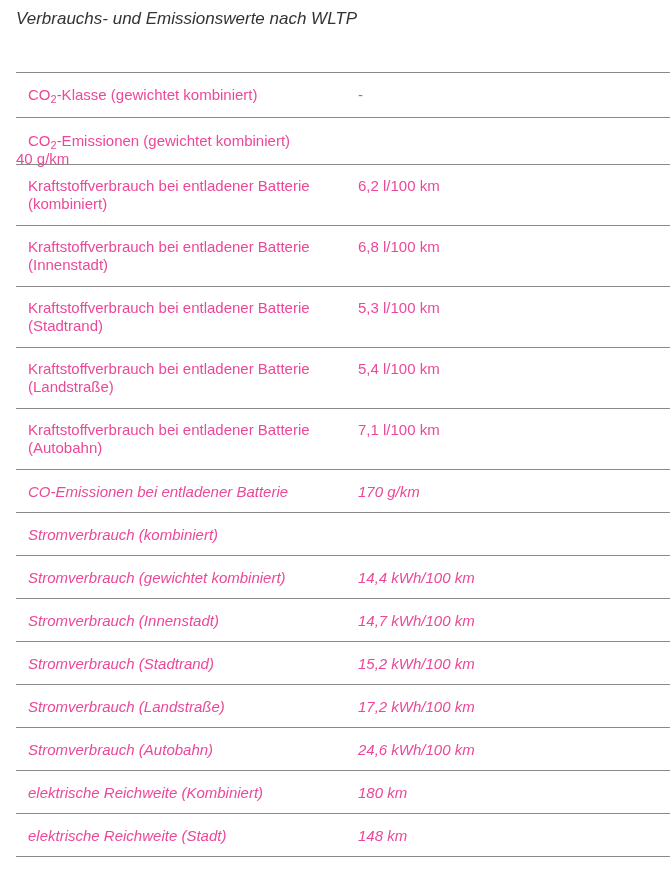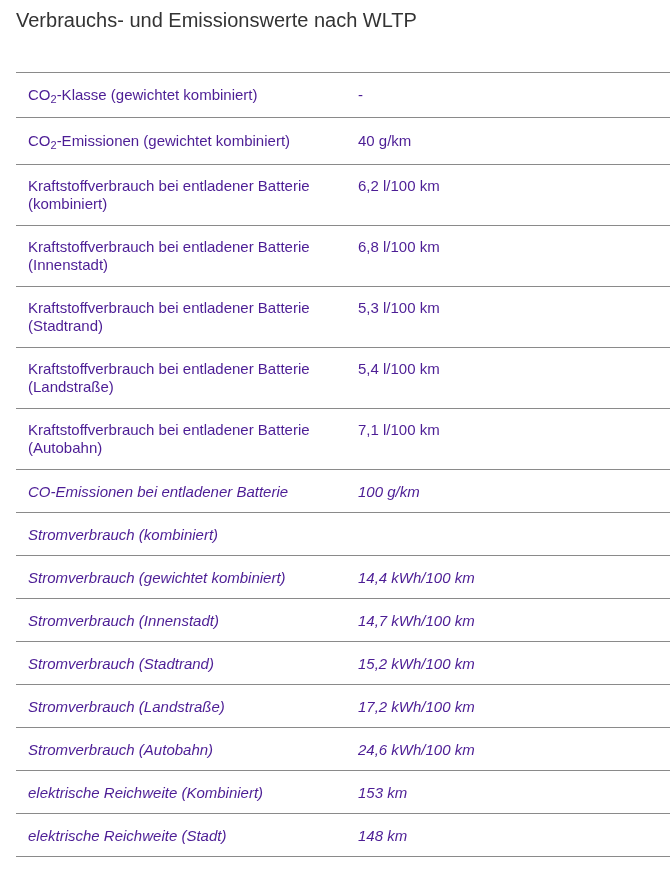--- a/index.html
+++ b/index.html
@@ -4,36 +4,37 @@
   <style>
     html, body { margin: 0; padding: 0; background: #ffffff; }
     body {
       width: 670px; height: 890px; overflow: hidden;
       font-family: "Liberation Sans", sans-serif;
       color: #333333;
       position: relative;
     }
     .title {
       position: absolute; left: 16px; top: 9px;
-      font-size: 20px; color: #333333; margin: 0; font-weight: normal;
+      font-size: 17px; color: #333333; margin: 0; font-weight: normal;
       letter-spacing: 0;
+      font-style: italic;
     }
     .table {
       position: absolute; left: 16px; top: 72px; width: 654px;
       border-top: 1.5px solid #8a8a8a;
     }
     .row {
       display: flex; border-bottom: 1.5px solid #8a8a8a;
       box-sizing: border-box;
-      font-size: 15px; line-height: 18px; color: #4c1d95;
+      font-size: 15px; line-height: 18px; color: #ec4899;
     }
     .row.single { height: 43px; padding-top: 13px; font-style: italic; }
     .row.double { height: 61px; padding-top: 12px; justify-content: space-between; }
     .row.first { height: 45px; padding-top: 13px; }
-    .row.second { height: 47px; padding-top: 14px; }
+    .row.second { height: 47px; padding-top: 14px; flex-direction: column; }
     .label { width: 342px; padding-left: 12px; box-sizing: border-box; }
     .value { flex: 1; }
     sub { font-size: 11px; vertical-align: -3px; line-height: 0; }
   </style>
 </head>
 <body>
 
 <h1 class="title">Verbrauchs- und Emissionswerte nach WLTP</h1>
 
 <div class="table">
@@ -68,21 +69,21 @@
     <div class="value">5,4 l/100 km</div>
   </div>
 
   <div class="row double">
     <div class="label"><span>Kraftstoffverbrauch bei entladener Batterie</span><br><span>(Autobahn)</span></div>
     <div class="value">7,1 l/100 km</div>
   </div>
 
   <div class="row single">
     <div class="label">CO-Emissionen bei entladener Batterie</div>
-    <div class="value">100 g/km</div>
+    <div class="value">170 g/km</div>
   </div>
 
   <div class="row single">
     <div class="label">Stromverbrauch (kombiniert)</div>
   </div>
 
   <div class="row single">
     <div class="label">Stromverbrauch (gewichtet kombiniert)</div>
     <div class="value">14,4 kWh/100 km</div>
   </div>
@@ -102,21 +103,21 @@
     <div class="value">17,2 kWh/100 km</div>
   </div>
 
   <div class="row single">
     <div class="label">Stromverbrauch (Autobahn)</div>
     <div class="value">24,6 kWh/100 km</div>
   </div>
 
   <div class="row single">
     <div class="label">elektrische Reichweite (Kombiniert)</div>
-    <div class="value">153 km</div>
+    <div class="value">180 km</div>
   </div>
 
   <div class="row single">
     <div class="label">elektrische Reichweite (Stadt)</div>
     <div class="value">148 km</div>
   </div>
 
 </div>
 
 </body></html>

